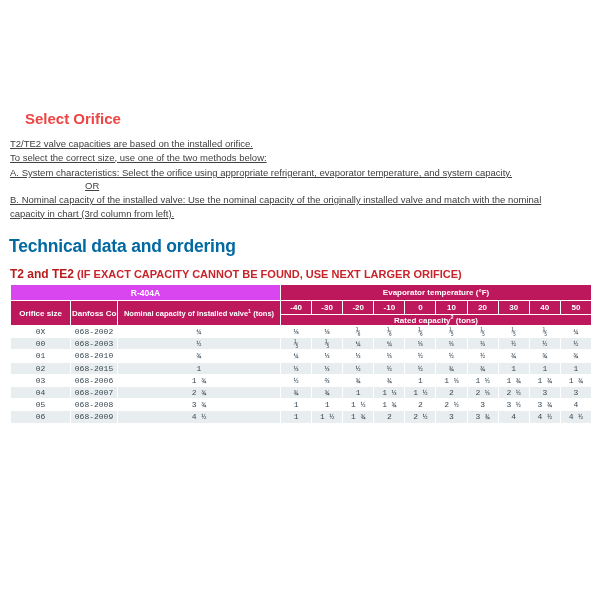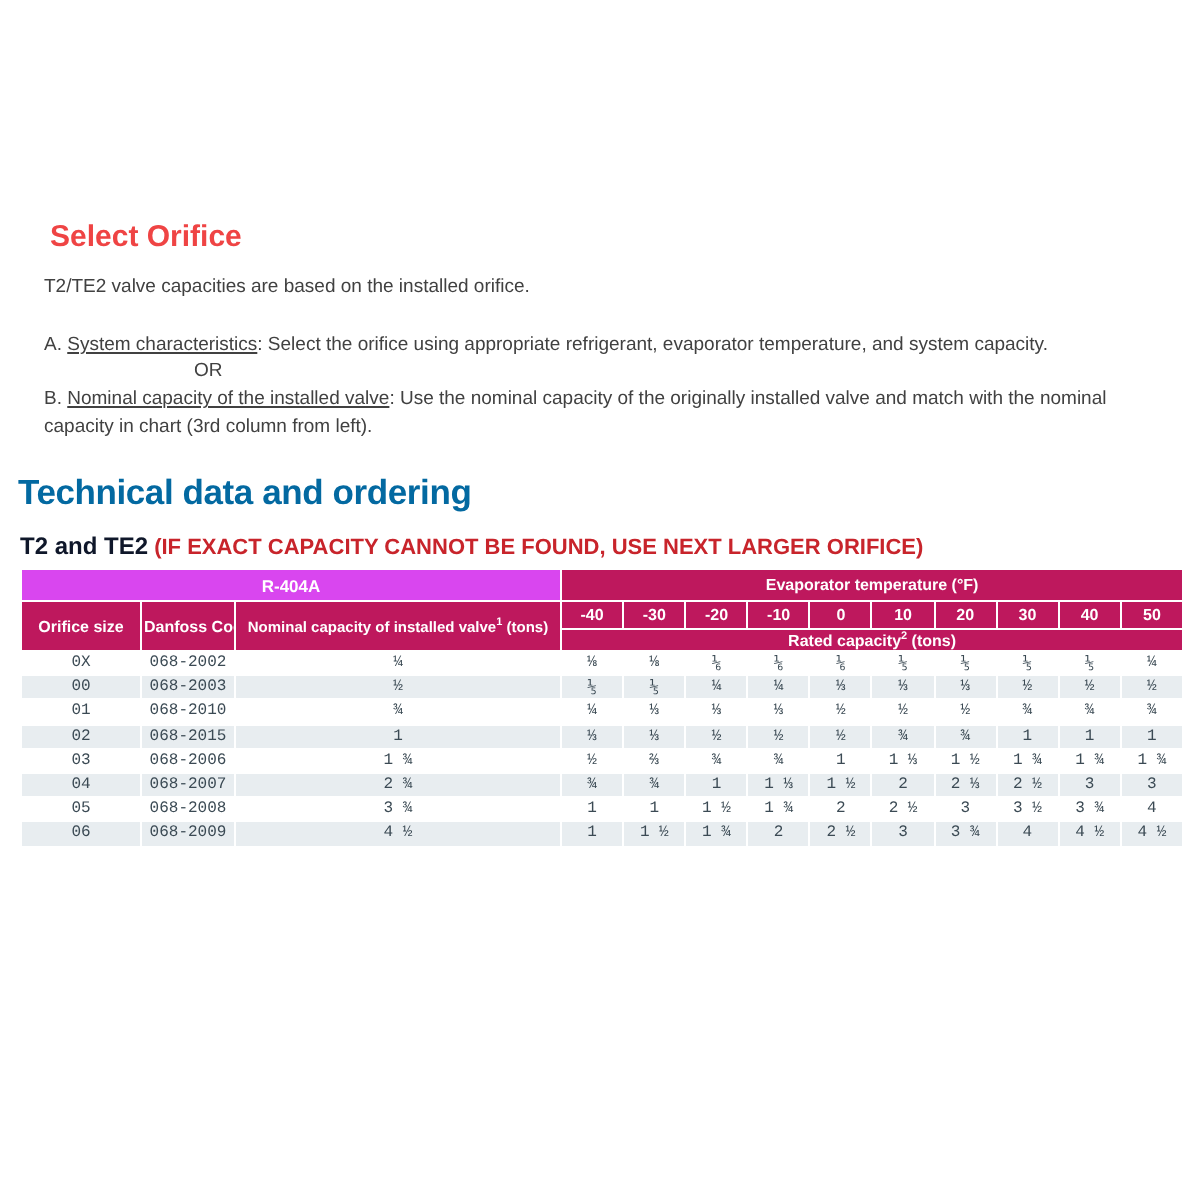--- a/index.html
+++ b/index.html
@@ -10,36 +10,37 @@
     position:relative; overflow:hidden;
     -webkit-font-smoothing:antialiased;
   }
   .abs { position:absolute; }
 
   .section-heading {
     left:25px; top:110px;
     font-size:15px; font-weight:bold; color:#ef4444;
   }
   .body-text {
-    left:22px; color:#414141; font-size:9.5px; line-height:13.5px;
+    left:10px; color:#414141; font-size:9.5px; line-height:13.5px;
     width:575px;
+    text-decoration:underline;
   }
   .intro   { top:137px; }
   .method-a{ top:166px; }
   .or-line { top:179px; padding-left:75px; }
   .method-b{ top:193px; width:560px; }
   .u { text-decoration:underline; }
 
   .main-heading {
     left:9px; top:236px;
     font-size:17.5px; font-weight:bold; color:#0369a1;
     letter-spacing:-0.2px;
   }
   .table-title { left:10px; top:264px; white-space:nowrap; }
-  .table-title .t-primary  { font-size:12px;  font-weight:bold; color:#0f172a; }
+  .table-title .t-primary  { font-size:12px;  font-weight:bold; color:#b91c1c; }
   .table-title .t-secondary{ font-size:11px; font-weight:bold; color:#c8242b; }
 
   .cap-table-wrap { left:10px; top:284px; }
   table.cap {
     border-collapse:collapse; table-layout:fixed; width:581px;
   }
   table.cap td, table.cap th {
     border:1px solid #ffffff; padding:0 1px;
     text-align:center; vertical-align:middle;
     font-size:8px; color:#3b4a54; font-weight:normal;
@@ -57,20 +58,21 @@
   td.code { font-weight:bold;margin-top:32px; }
   sup.fnote { font-size:5.5px; vertical-align:super; line-height:0; }
 </style>
 </head>
 <body>
 
 <div class="abs section-heading">Select Orifice</div>
 
 <div class="abs body-text intro">
   <div>T2/TE2 valve capacities are based on the installed orifice.</div>
+  <div>To select the correct size, use one of the two methods below:</div>
 </div>
 
 <div class="abs body-text method-a"><span>A. </span><span class="u">System characteristics</span><span>: Select the orifice using appropriate refrigerant, evaporator temperature, and system capacity.</span></div>
 
 <div class="abs body-text or-line">OR</div>
 
 <div class="abs body-text method-b"><span>B. </span><span class="u">Nominal capacity of the installed valve</span><span>: Use the nominal capacity of the originally installed valve and match with the nominal capacity in chart (3rd column from left).</span></div>
 
 <div class="abs main-heading">Technical data and ordering</div>
 

